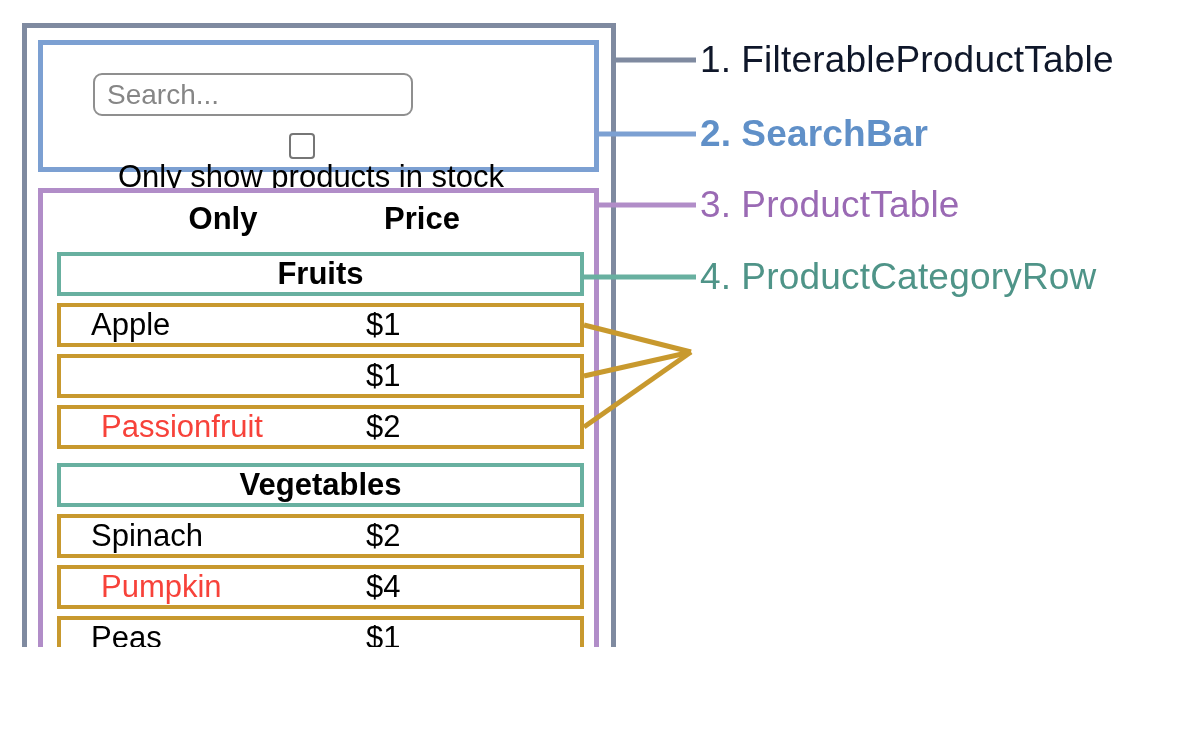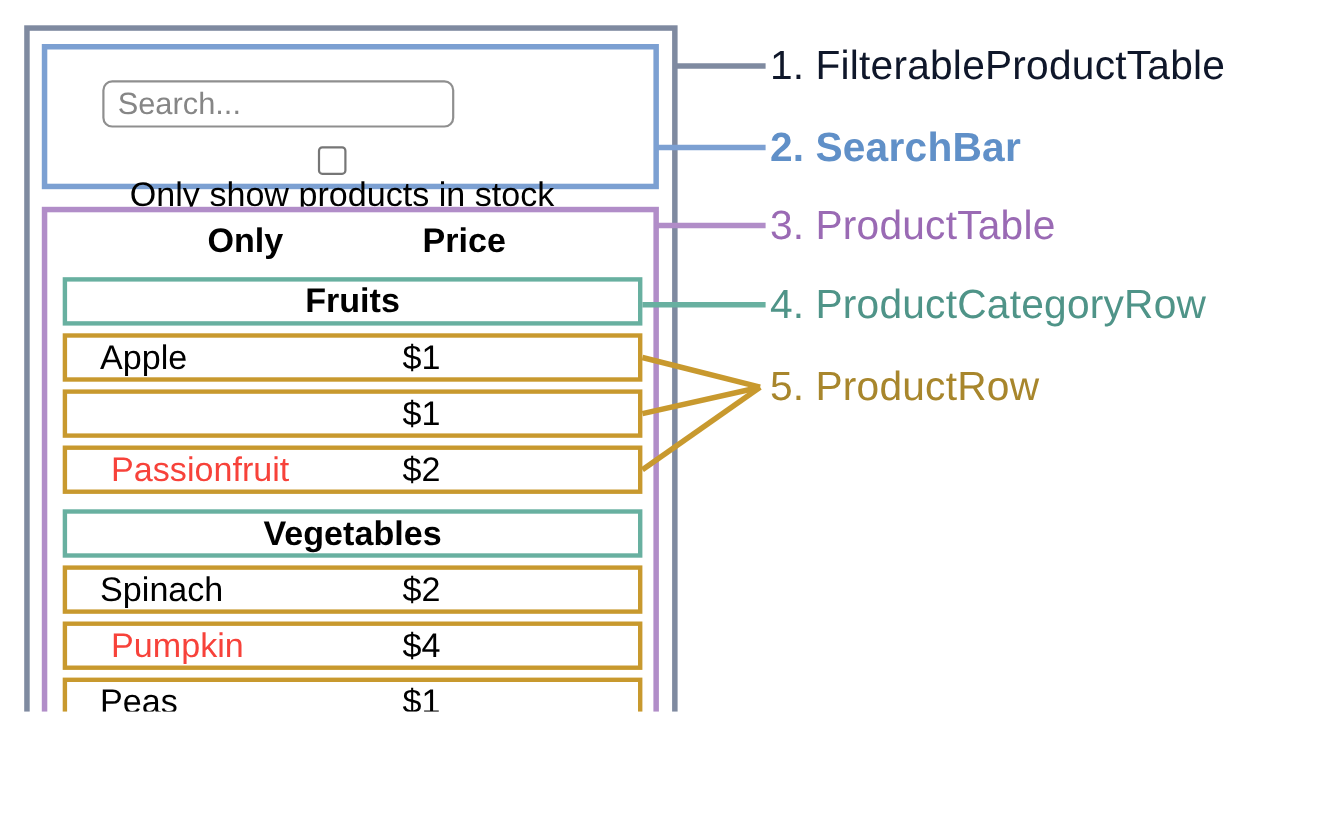--- a/index.html
+++ b/index.html
@@ -139,17 +139,14 @@
   </div>
   <div class="lbl" style="top: 112px; color: rgb(96, 144, 200); font-weight: bold;">
     <span class="num">2.</span><span>SearchBar</span>
   </div>
   <div class="lbl" style="top: 183px; color: rgb(154, 106, 180);">
     <span class="num">3.</span><span>ProductTable</span>
   </div>
   <div class="lbl" style="top: 255px; color: rgb(79, 148, 136);">
     <span class="num">4.</span><span>ProductCategoryRow</span>
   </div>
-  <div class="lbl" style="top: 330px; color: rgb(168, 134, 44);">
-    <span class="num">5.</span><span>ProductRow</span>
-  </div>
 
 </div>
 
 </body></html>

